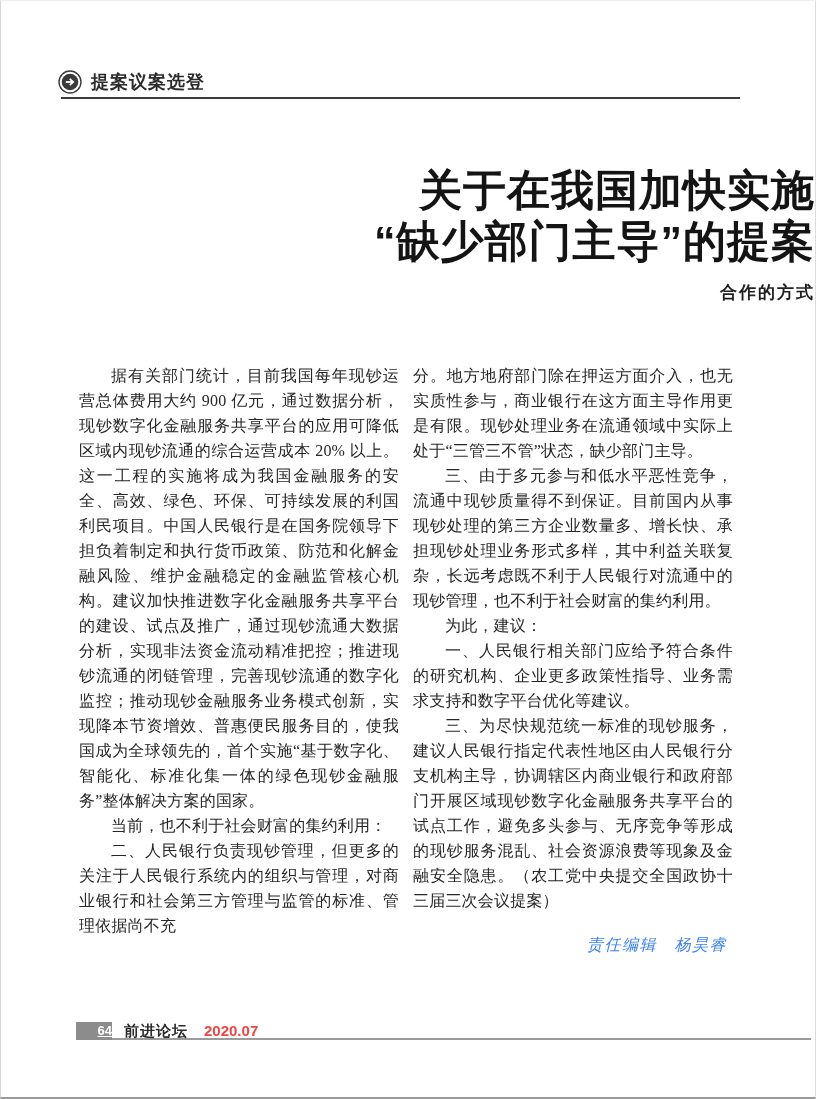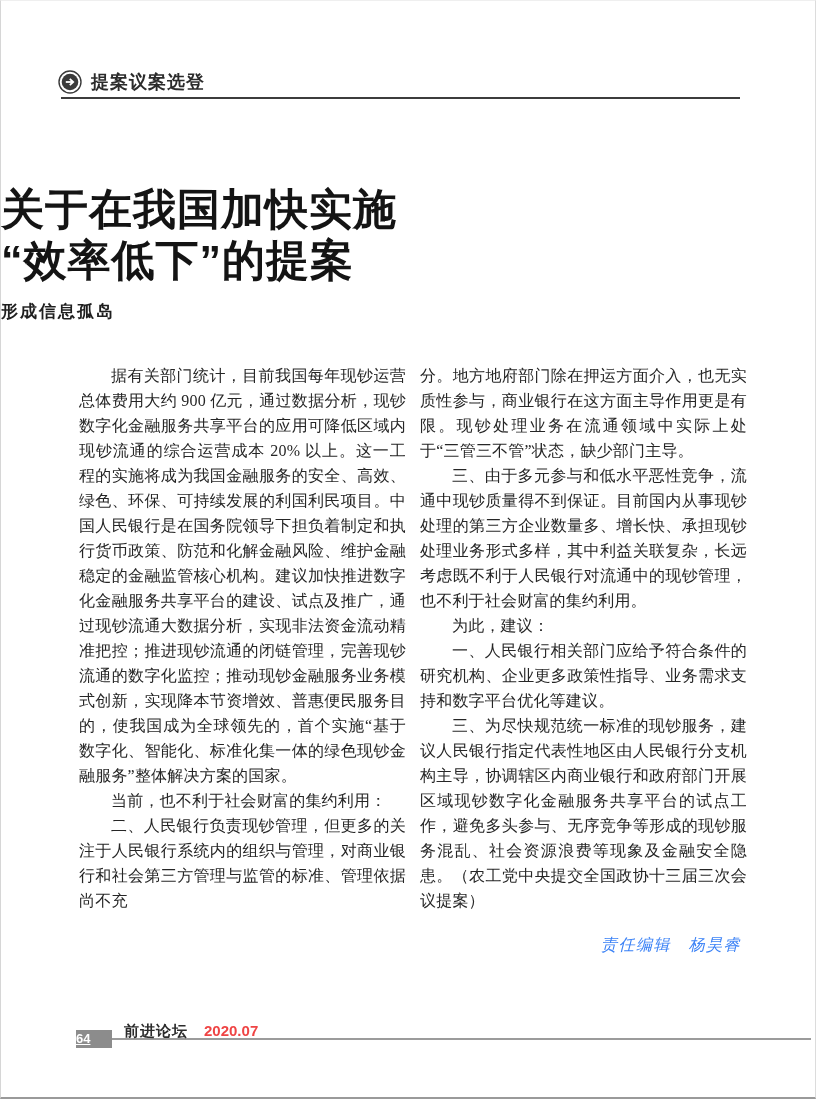--- a/index.html
+++ b/index.html
@@ -44,22 +44,22 @@
   .hdr-rule {
     position: absolute;
     left: 3px; right: 0; top: 30px;
     height: 2px;
     background: #3c3c3c;
   }
 
   
   .title-block {
     position: absolute;
-    top: 183px; left: 0; right: 0;
-    text-align: left;
+    top: 164px; left: 0; right: 0;
+    text-align: right;
   }
   .title-line {
     font-family: "Liberation Sans", "DejaVu Sans", sans-serif;
     font-size: 43px;
     font-weight: bold;
     color: #141414;
     line-height: 51px;
     letter-spacing: 1px;
   }
   .author {
@@ -67,21 +67,21 @@
     font-family: "Liberation Sans", "DejaVu Sans", sans-serif;
     font-size: 17px;
     font-weight: bold;
     color: #1f1f1f;
     letter-spacing: 2px;
   }
 
   
   .columns {
     position: absolute;
-    top: 362px; left: 78px; right: 68px;
+    top: 362px; left: 78px; right: 82px;
     display: flex;
     gap: 14px;
   }
   .col { flex: 1 1 0; min-width: 0; }
   .para {
     margin: 0;
     font-size: 16px;
     line-height: 25px;
     text-align: justify;
     text-justify: inter-ideograph;
@@ -108,28 +108,28 @@
     height: 20px;
   }
   .footer-rule {
     position: absolute;
     left: 0; right: 0; top: 16px;
     height: 2px;
     background: #9b9b9b;
   }
   .page-num {
     position: absolute;
-    left: 0; top: 8px;
+    left: 0; top: 0;
     width: 36px; height: 18px;
     background: #8c8c8c;
     color: #ffffff;
     font-family: "Liberation Sans", "DejaVu Sans", sans-serif;
     font-size: 13px;
     font-weight: bold;
-    text-align: left;
+    text-align: right;
     line-height: 18px;
     text-decoration: underline;
   }
   .journal {
     position: absolute;
     left: 48px; top: 0;
     font-family: "Liberation Sans", "DejaVu Sans", sans-serif;
     font-size: 15px;
     font-weight: bold;
     color: #2b2b2b;
@@ -159,22 +159,22 @@
         <path d="M7.8 12 h7" stroke="#ffffff" stroke-width="1.8" fill="none"></path>
         <path d="M11.8 8.8 L15.2 12 L11.8 15.2" stroke="#ffffff" stroke-width="1.8" fill="none" stroke-linejoin="miter"></path>
       </svg>
     </span>
     <span class="hdr-label">提案议案选登</span>
     <div class="hdr-rule"></div>
   </header>
 
   <div class="title-block">
     <div class="title-line">关于在我国加快实施</div>
-    <div class="title-line">“效率低下”的提案</div>
-    <div class="author">形成信息孤岛</div>
+    <div class="title-line">“缺少部门主导”的提案</div>
+    <div class="author">合作的方式</div>
   </div>
 
   <main class="columns">
     <section class="col">
 
         <p class="para">据有关部门统计，目前我国每年现钞运营总体费用大约 900 亿元，通过数据分析，现钞数字化金融服务共享平台的应用可降低区域内现钞流通的综合运营成本 20% 以上。这一工程的实施将成为我国金融服务的安全、高效、绿色、环保、可持续发展的利国利民项目。中国人民银行是在国务院领导下担负着制定和执行货币政策、防范和化解金融风险、维护金融稳定的金融监管核心机构。建议加快推进数字化金融服务共享平台的建设、试点及推广，通过现钞流通大数据分析，实现非法资金流动精准把控；推进现钞流通的闭链管理，完善现钞流通的数字化监控；推动现钞金融服务业务模式创新，实现降本节资增效、普惠便民服务目的，使我国成为全球领先的，首个实施“基于数字化、智能化、标准化集一体的绿色现钞金融服务”整体解决方案的国家。</p>
 
         <p class="para">当前，也不利于社会财富的集约利用：</p>
 
 

